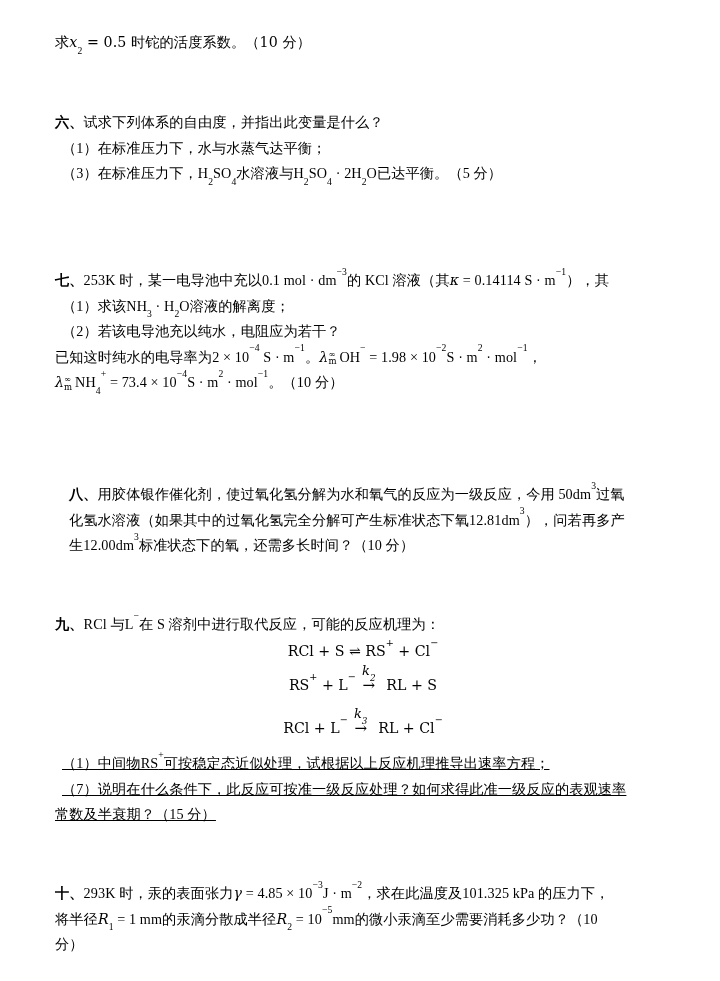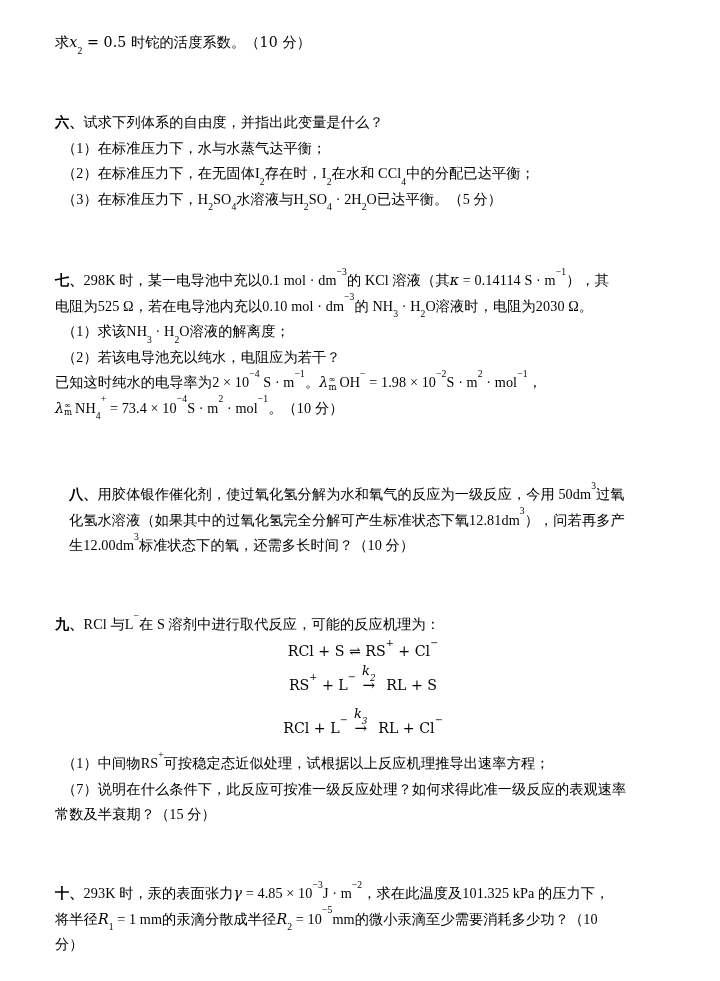--- a/index.html
+++ b/index.html
@@ -121,33 +121,27 @@
   </div>
 
   <div class="block" style="top:110px;">
     <div class="line">
       <span class="sec-label">六、</span><span class="bold">试求下列体系的自由度，并指出此变量是什么？</span>
     </div>
     <div class="line indent">
       <span>（1）在标准压力下，水与水蒸气达平衡；</span>
     </div>
     <div class="line indent">
-      <span>（2）在标准压力下，在无固体I</span><sub>2</sub><span>存在时，I</span><sub>2</sub><span>在水和 CCl</span><sub>4</sub><span>中的分配已达平衡；</span>
-    </div>
-    <div class="line indent">
       <span>（3）在标准压力下，H</span><sub>2</sub><span>SO</span><sub>4</sub><span>水溶液与H</span><sub>2</sub><span>SO</span><sub>4</sub><span> · 2H</span><sub>2</sub><span>O已达平衡。（5 分）</span>
     </div>
   </div>
 
   <div class="block" style="top:268px;">
     <div class="line">
-      <span class="sec-label">七、</span><span>298K 时，某一电导池中充以0.1 mol · dm</span><sup>−3</sup><span>的 KCl 溶液（其</span><span class="mi">κ</span><span> = 0.14114 S · m</span><sup>−1</sup><span>），其</span>
-    </div>
-    <div class="line hang">
-      <span>电阻为525 Ω，若在电导池内充以0.10 mol · dm</span><sup>−3</sup><span>的 NH</span><sub>3</sub><span> · H</span><sub>2</sub><span>O溶液时，电阻为2030 Ω。</span>
+      <span class="sec-label">七、</span><span>253K 时，某一电导池中充以0.1 mol · dm</span><sup>−3</sup><span>的 KCl 溶液（其</span><span class="mi">κ</span><span> = 0.14114 S · m</span><sup>−1</sup><span>），其</span>
     </div>
     <div class="line indent">
       <span>（1）求该NH</span><sub>3</sub><span> · H</span><sub>2</sub><span>O溶液的解离度；</span>
     </div>
     <div class="line indent">
       <span>（2）若该电导池充以纯水，电阻应为若干？</span>
     </div>
     <div class="line hang">
       <span>已知这时纯水的电导率为2 × 10</span><sup>−4</sup><span> S · m</span><sup>−1</sup><span>。</span><span class="lam"><span>λ</span><span class="ss up">∞</span><span class="ss dn">m</span></span><span class="lamspace"></span><span>OH</span><sup>−</sup><span> = 1.98 × 10</span><sup>−2</sup><span>S · m</span><sup>2</sup><span> · mol</span><sup>−1</sup><span>，</span>
     </div>
@@ -179,21 +173,21 @@
   </div>
 
   <div class="eqn" style="top:676px;">
     <span class="inner"><span>RS</span><sup>+</sup><span> + L</span><sup>−</sup><span class="arrow-wrap"><span class="k"><span>k</span><sub>2</sub></span><span class="ar">→</span></span><span> RL + S</span></span>
   </div>
 
   <div class="eqn" style="top:719px;">
     <span class="inner"><span>RCl + L</span><sup>−</sup><span class="arrow-wrap"><span class="k"><span>k</span><sub>3</sub></span><span class="ar">→</span></span><span> RL + Cl</span><sup>−</sup></span>
   </div>
 
-  <div class="block" style="top:751px;">
+  <div class="block" style="top:751px;text-decoration:underline;">
     <div class="line indent">
       <span>（1）中间物RS</span><sup>+</sup><span>可按稳定态近似处理，试根据以上反应机理推导出速率方程；</span>
     </div>
     <div class="line indent">
       <span>（7）说明在什么条件下，此反应可按准一级反应处理？如何求得此准一级反应的表观速率</span>
     </div>
     <div class="line hang">
       <span>常数及半衰期？（15 分）</span>
     </div>
   </div>

